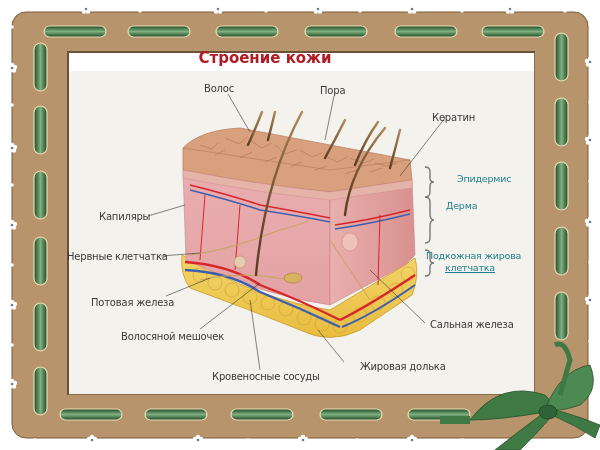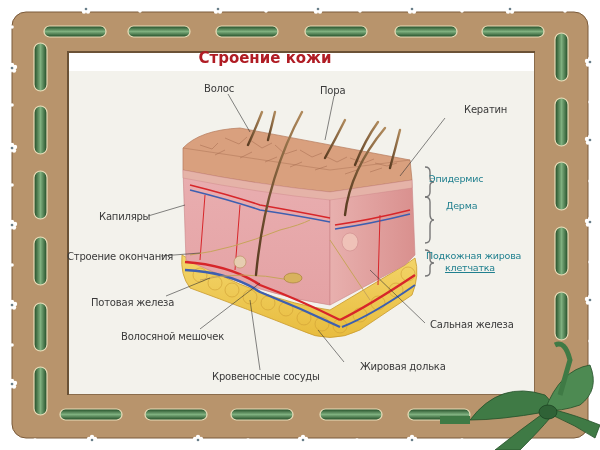--- a/index.html
+++ b/index.html
@@ -230,25 +230,25 @@
     <path d="M545,412 Q520,430 495,450 L520,450 Q540,430 550,418 Z" fill="#3f7a45" stroke="#24502a" stroke-width="0.8"></path>
     <path d="M552,415 Q575,425 595,438 L600,425 Q575,415 555,410 Z" fill="#3f7a45" stroke="#24502a" stroke-width="0.8"></path>
     <ellipse cx="548" cy="412" rx="9" ry="7" fill="#2f6236" stroke="#1c4222" stroke-width="0.8"></ellipse>
     <path d="M555,345 Q565,340 570,360 L560,395" fill="none" stroke="#3f7a45" stroke-width="5"></path>
     <path d="M440,420 L470,420" stroke="#3f7a45" stroke-width="8"></path>
   </g>
 </svg>
 
 <div class="lbl" style="left:204px;top:83px;">Волос</div>
 <div class="lbl" style="left:320px;top:85px;">Пора</div>
-<div class="lbl" style="left:432px;top:104px;margin-left:32px;">Кератин</div>
+<div class="lbl" style="left:432px;top:112px;">Кератин</div>
 <div class="lbl" style="left:99px;top:211px;">Капиляры</div>
-<div class="lbl" style="left:67px;top:251px;">Строение окончания</div>
+<div class="lbl" style="left:67px;top:251px;">Нервные клетчатка</div>
 <div class="lbl" style="left:91px;top:297px;">Потовая железа</div>
 <div class="lbl" style="left:121px;top:331px;">Волосяной мешочек</div>
 <div class="lbl" style="left:212px;top:371px;">Кровеносные сосуды</div>
 <div class="lbl" style="left:360px;top:361px;">Жировая долька</div>
 <div class="lbl" style="left:430px;top:319px;">Сальная железа</div>
 
-<div class="layer" style="left:429px;top:173px;text-align:center;">Эпидермис</div>
+<div class="layer" style="left:457px;top:173px;text-align:center;">Эпидермис</div>
 <div class="layer" style="left:446px;top:200px;">Дерма</div>
 <div class="layer" style="left:426px;top:250px;">Подкожная жирова</div>
 <div class="layer" style="left:445px;top:262px;text-decoration:underline;">клетчатка</div>
 
 </body></html>

